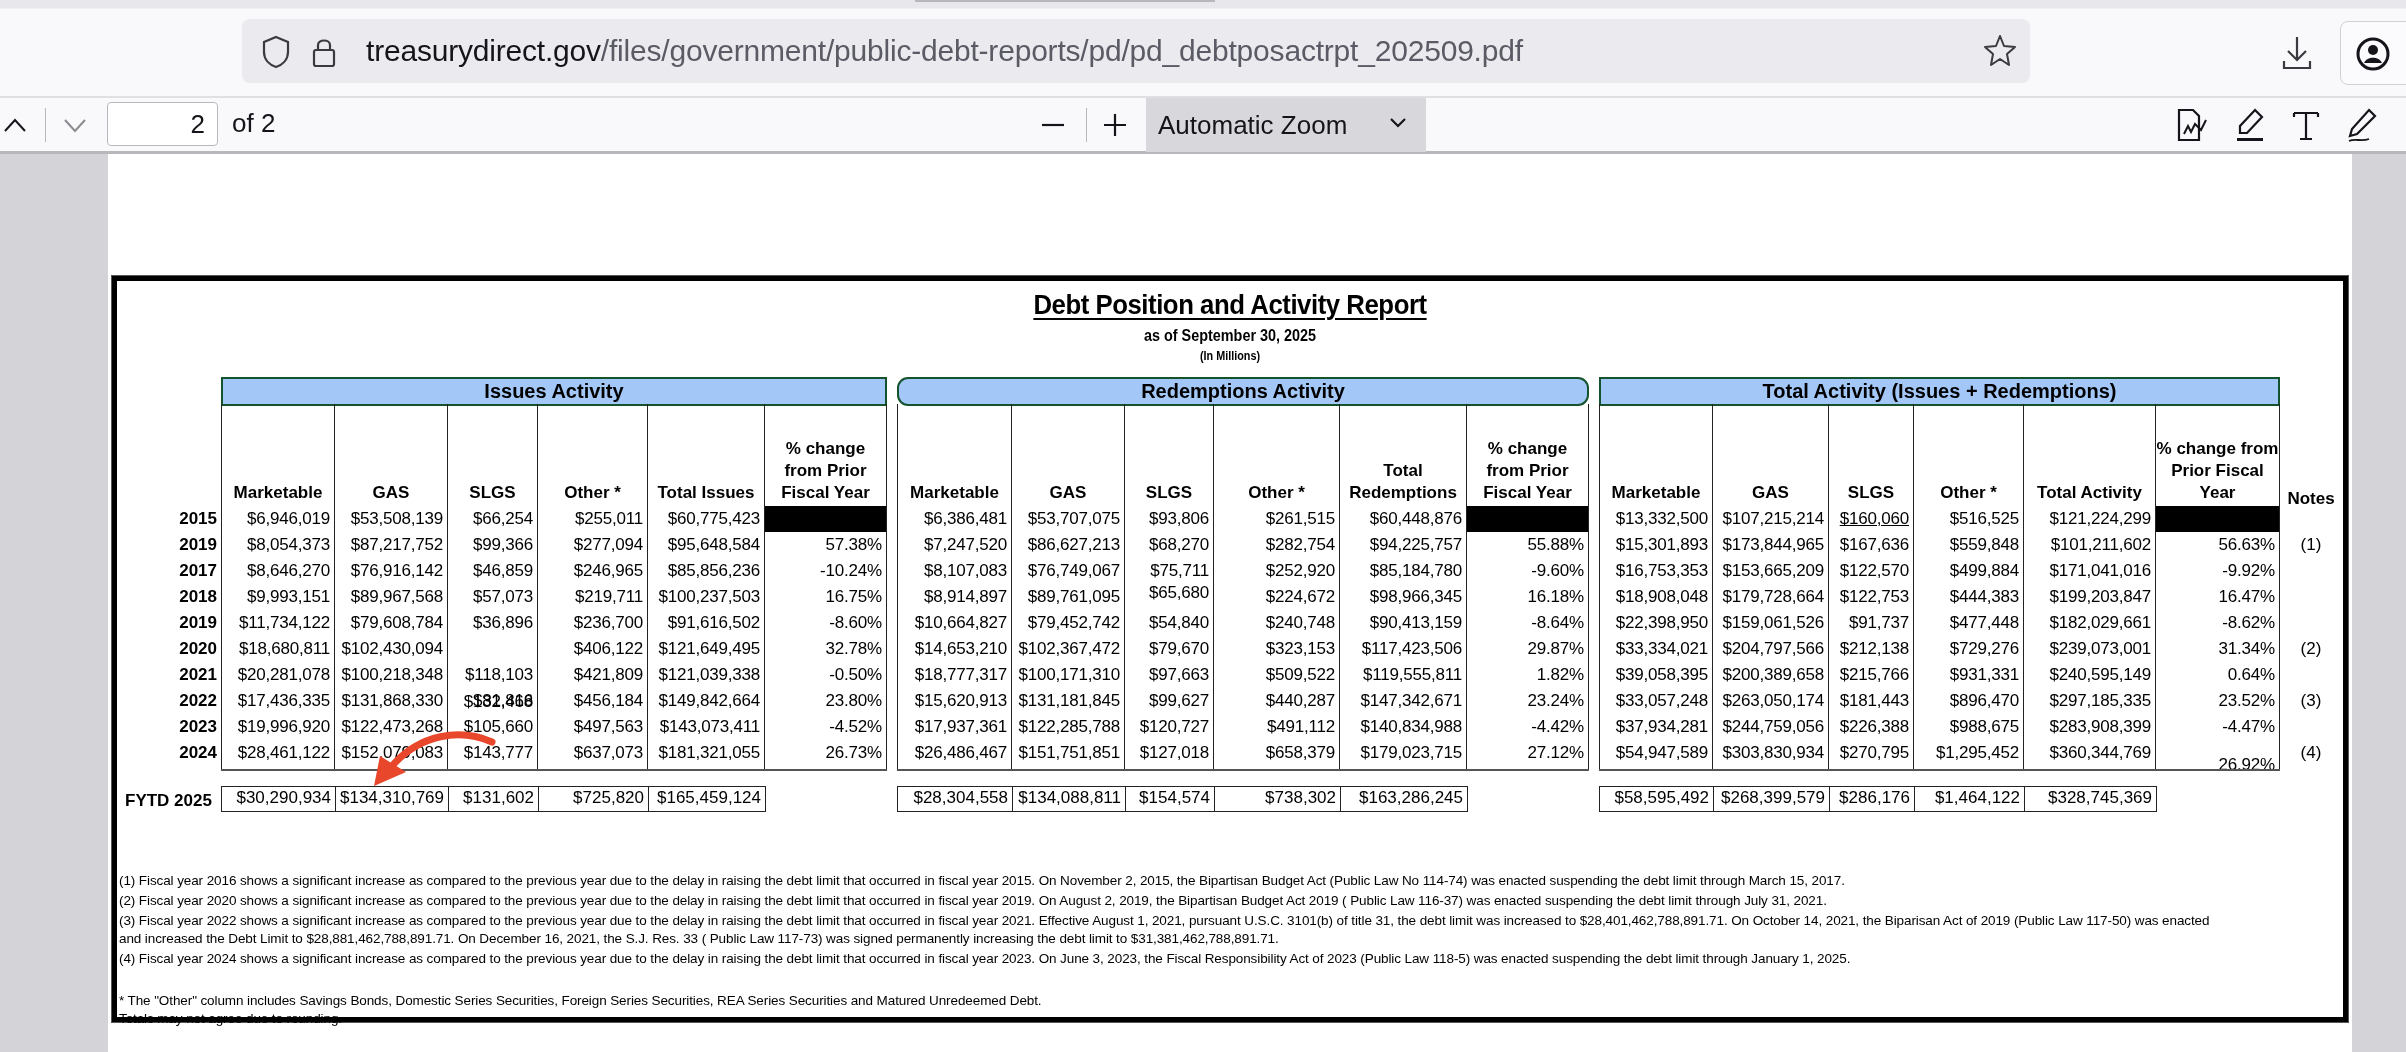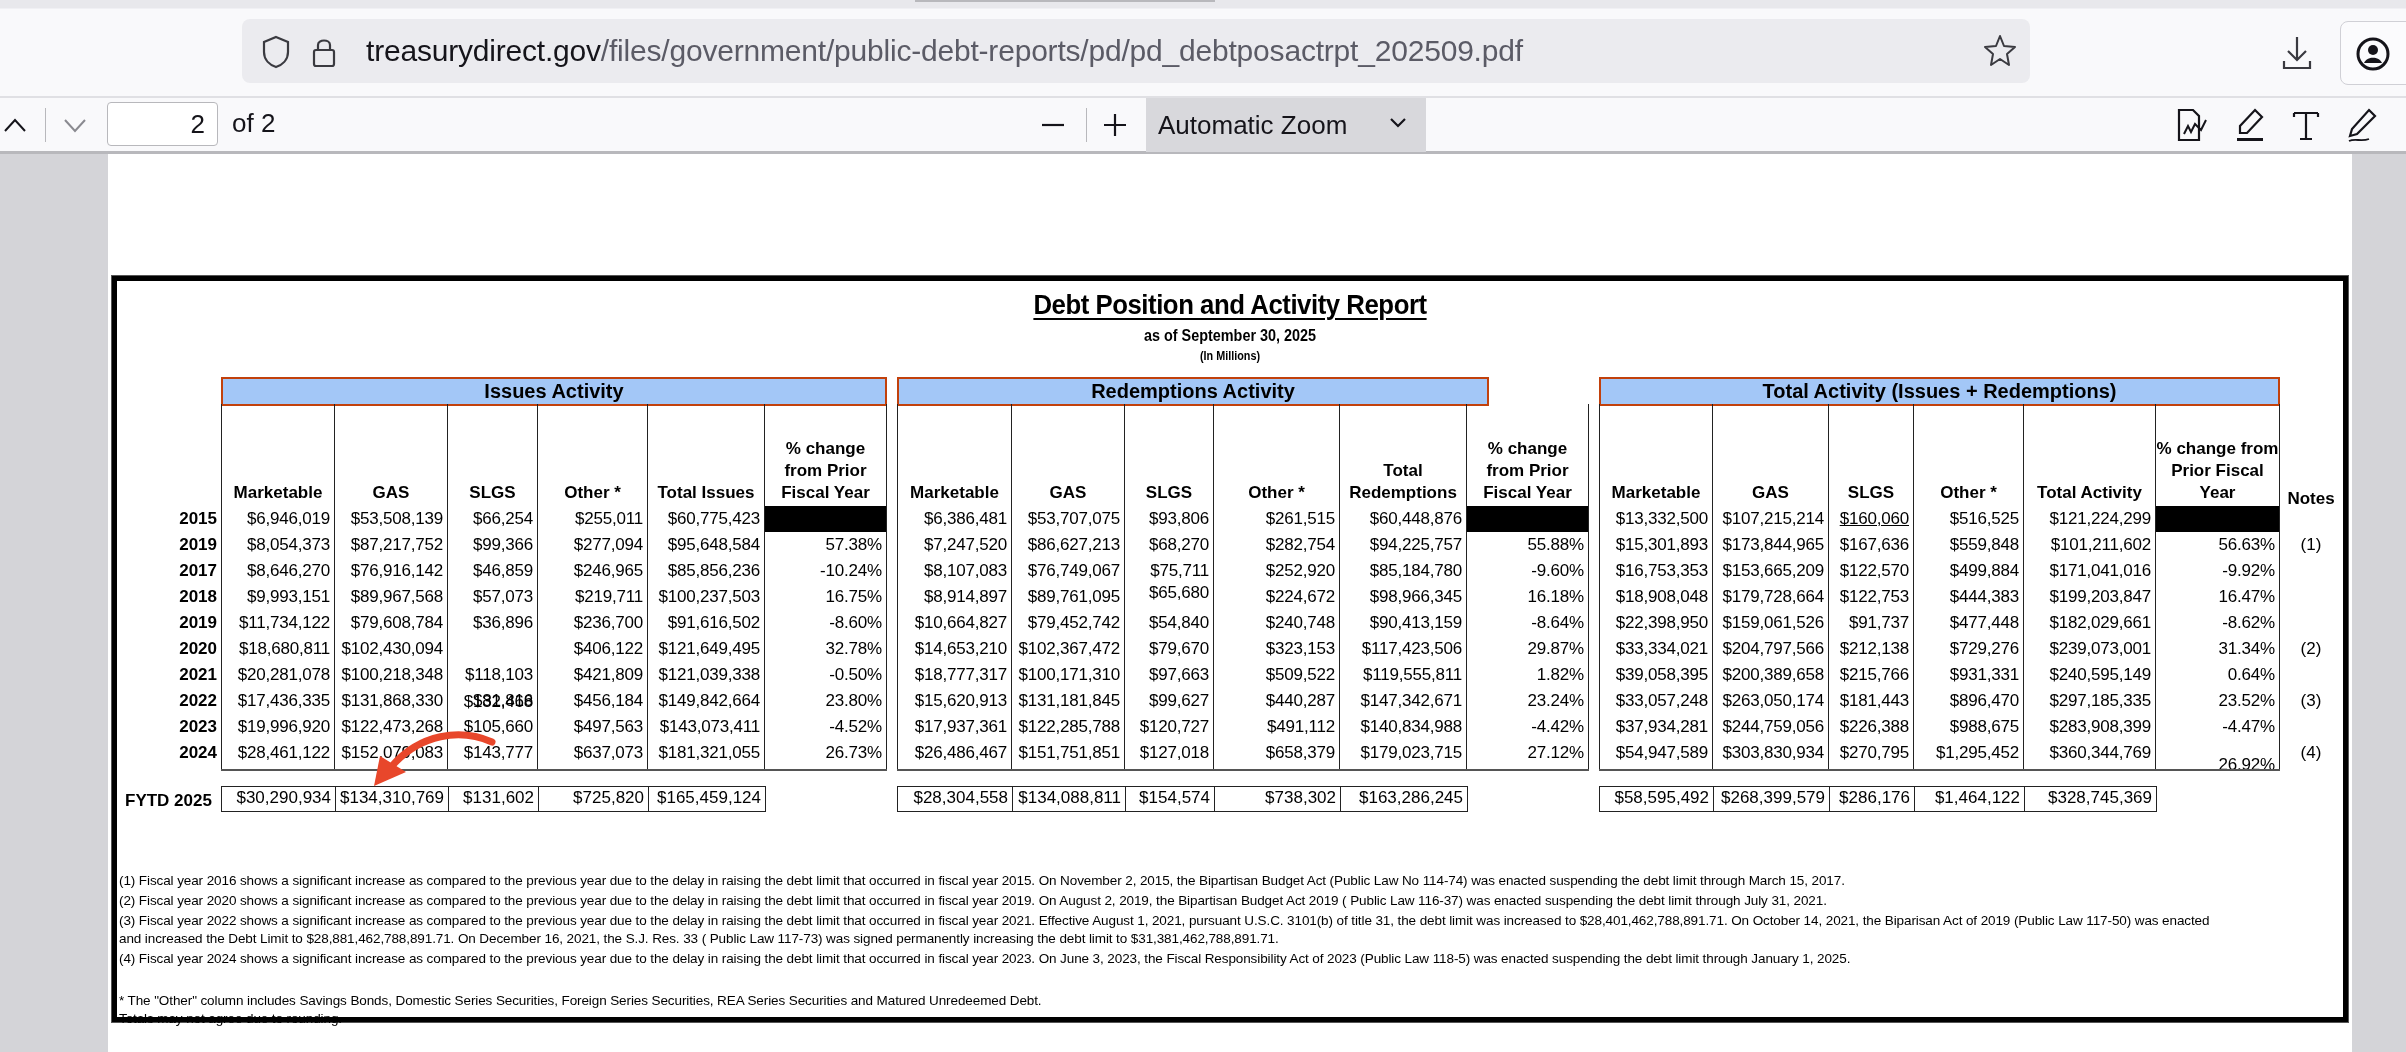--- a/index.html
+++ b/index.html
@@ -29,21 +29,21 @@
   #zoom-select svg { position: absolute; right: 18px; top: 18px; }
 
   
   #pdf-page { position: absolute; left: 108px; top: 154px; width: 2244px; height: 900px; background: #fff; }
   #report-box { position: absolute; left: 4px; top: 122px; width: 2236px; height: 746px; border: 5px solid #000; outline: 1px solid #555; }
   #report-title { position: absolute; left: 0; width: 100%; top: 8px; text-align: center; font-size: 28px; font-weight: bold; text-decoration: underline; text-underline-offset: 4px; letter-spacing: -0.5px; transform: scaleX(0.92); }
   #report-subtitle { position: absolute; left: 0; width: 100%; top: 46px; text-align: center; font-size: 16px; font-weight: bold; transform: scaleX(0.9); }
   #report-units { position: absolute; left: 0; width: 100%; top: 68px; text-align: center; font-size: 12px; font-weight: bold; transform: scaleX(0.9); }
 
   .section { position: absolute; top: 96px; }
-  .sec-head { position: absolute; left: 0; top: 0; height: 29px; background: #a3c7f7; border: 2px solid #c2410c; text-align: center; font-weight: bold; font-size: 20px; line-height: 25px; }
+  .sec-head { position: absolute; left: 0; top: 0; height: 29px; background: #a3c7f7; border: 2px solid #14532d; text-align: center; font-weight: bold; font-size: 20px; line-height: 25px; }
   .col { position: absolute; top: 27px; border-left: 1.5px solid #222; }
   .col.last { border-right: 1.5px solid #222; }
   .col-head { position: absolute; left: 0; right: 0; top: 0; height: 102px; display: flex; align-items: flex-end; justify-content: center; text-align: center; font-weight: bold; font-size: 17px; line-height: 22px; padding-bottom: 2px; }
   .cell { position: absolute; left: 0; right: 0; height: 26px; text-align: right; padding-right: 4px; font-size: 17px; line-height: 26px; white-space: nowrap; letter-spacing: -0.2px; }
   .cell.black { background: #000; }
   .sec-bottom { position: absolute; left: 0; height: 2px; background: #555; }
 
   .years { position: absolute; top: 225px; left: 0; width: 100px; }
   .year { position: absolute; right: 0; height: 26px; line-height: 26px; font-weight: bold; font-size: 17px; text-align: right; }
 
@@ -252,21 +252,21 @@
             <div class="cell" style="top: 206px;">-8.60%</div>
             <div class="cell" style="top: 232px;">32.78%</div>
             <div class="cell" style="top: 258px;">-0.50%</div>
             <div class="cell" style="top: 284px;">23.80%</div>
             <div class="cell" style="top: 310px;">-4.52%</div>
             <div class="cell" style="top: 336px;">26.73%</div>
           </div>
           <div class="sec-bottom" style="width: 666px; top: 392px;"></div>
         </div>
         <div class="section" style="left: 780px; width: 692px;">
-          <div class="sec-head" style="width: 592px;">Redemptions Activity</div>
+          <div class="sec-head" style="width: 692px; border-radius: 11px;">Redemptions Activity</div>
           <div class="col" style="left: 0px; width: 114px; height: 366px;">
             <div class="col-head">Marketable</div>
             <div class="cell" style="top: 102px;">$6,386,481</div>
             <div class="cell" style="top: 128px;">$7,247,520</div>
             <div class="cell" style="top: 154px;">$8,107,083</div>
             <div class="cell" style="top: 180px;">$8,914,897</div>
             <div class="cell" style="top: 206px;">$10,664,827</div>
             <div class="cell" style="top: 232px;">$14,653,210</div>
             <div class="cell" style="top: 258px;">$18,777,317</div>
             <div class="cell" style="top: 284px;">$15,620,913</div>

